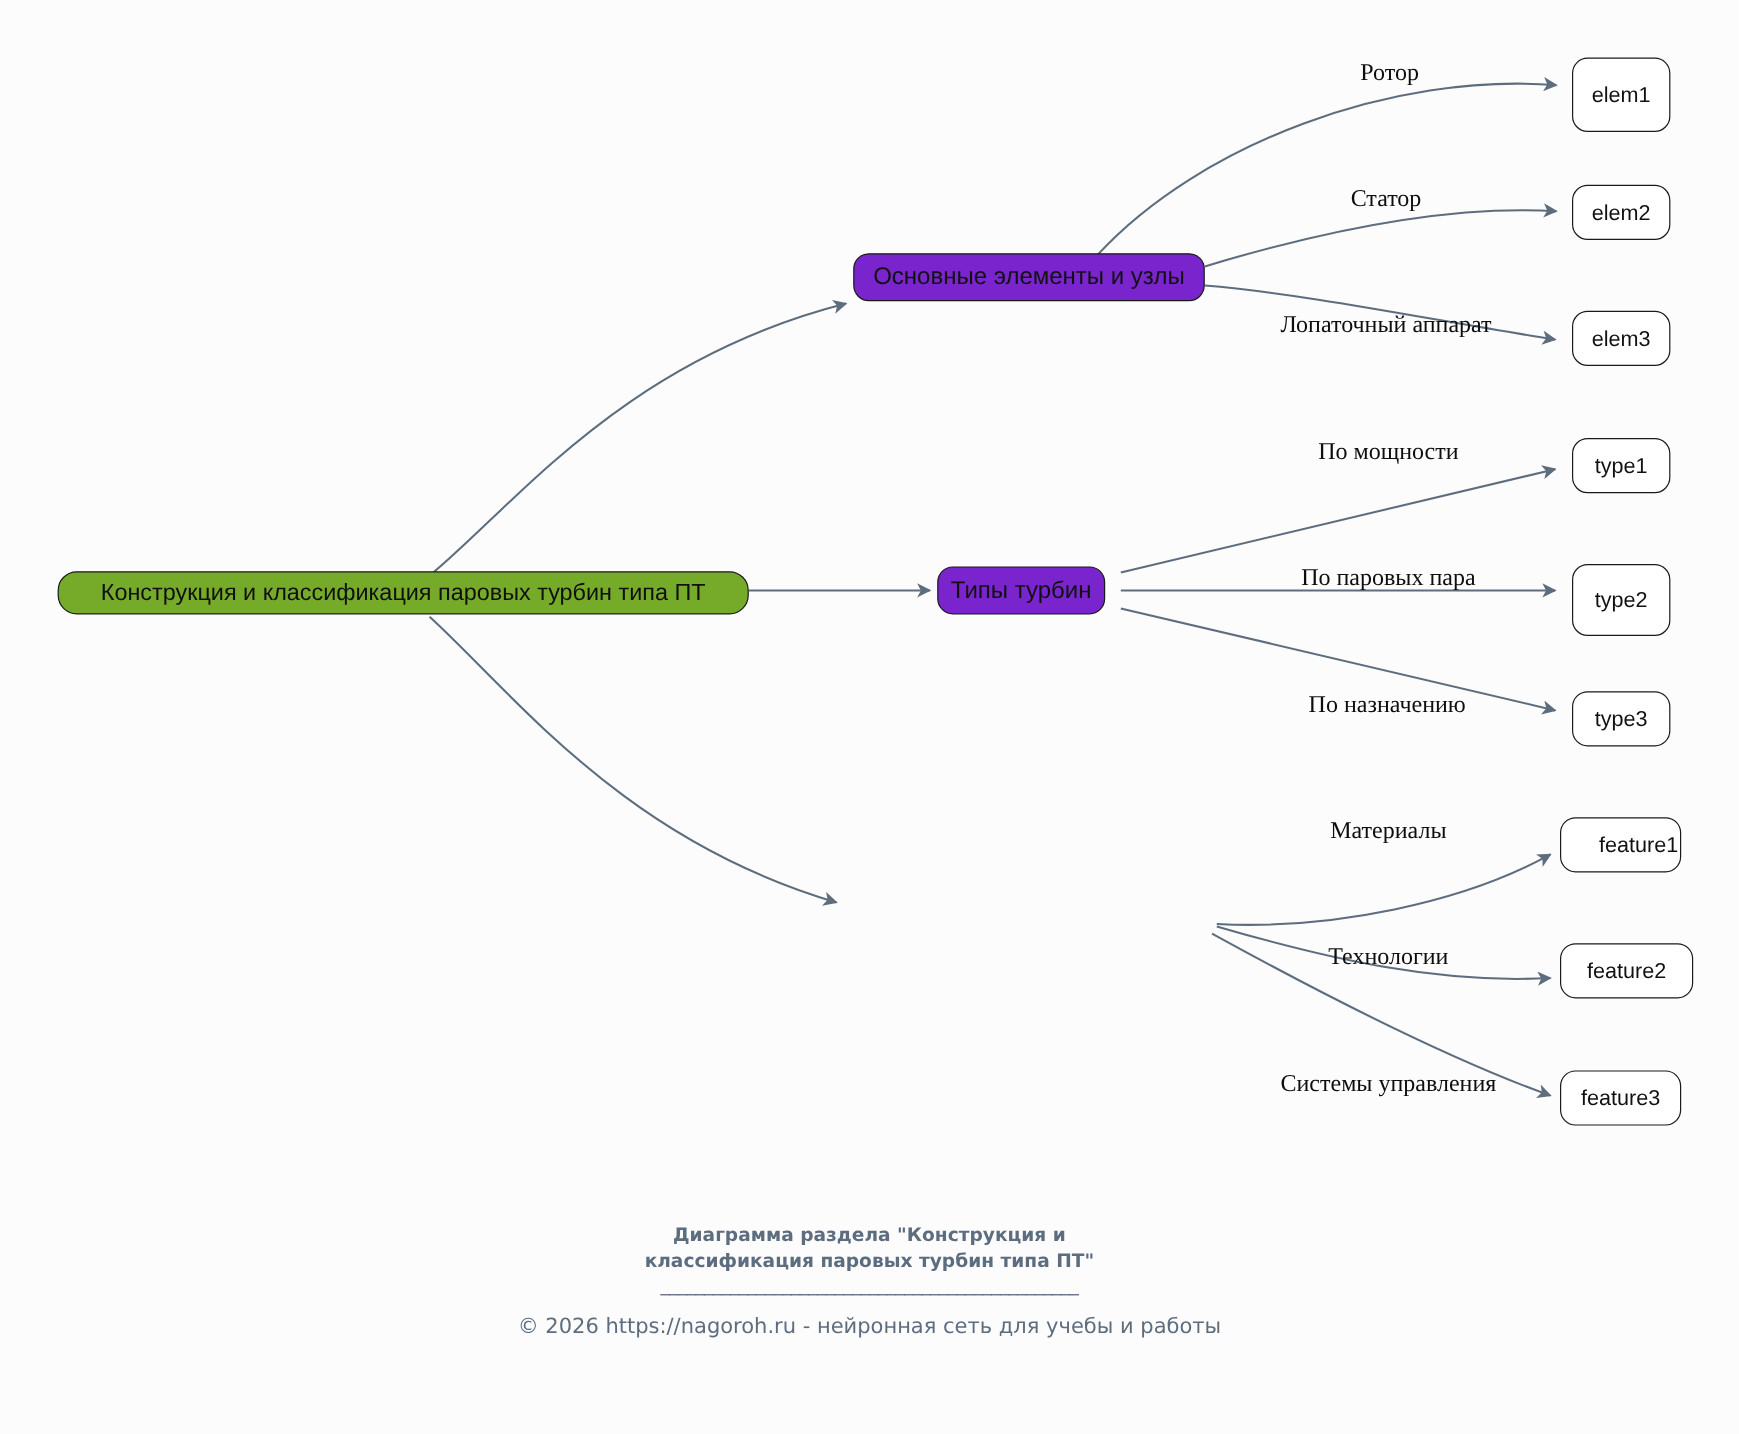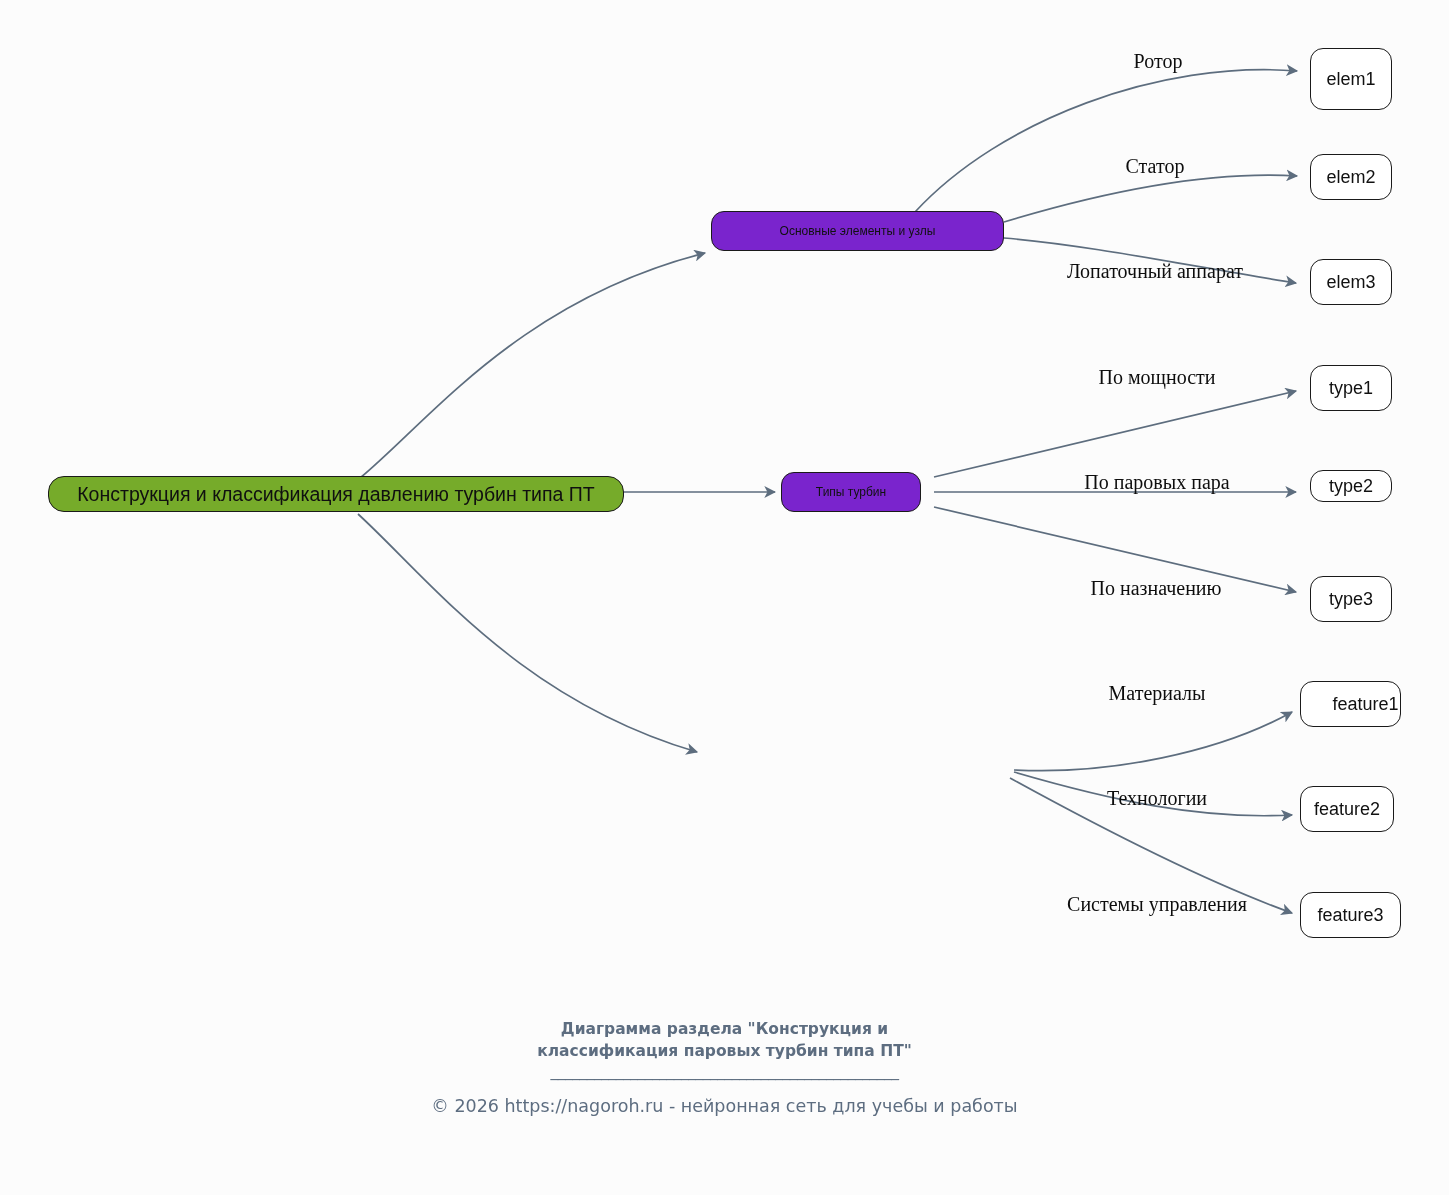--- a/index.html
+++ b/index.html
@@ -37,21 +37,21 @@
   }
   .node-root {
     background: #76ab2a;
     color: #101010;
     font-size: 19.5px;
     border-radius: 16px;
   }
   .node-branch {
     background: #7a24cd;
     color: #111111;
-    font-size: 12px;
+    font-size: 20px;
     border-radius: 13px;
   }
   .node-leaf {
     background: #ffffff;
     color: #111111;
     font-size: 18px;
     border-radius: 13px;
   }
   .edge-label {
     position: absolute;
@@ -117,21 +117,21 @@
       <path d="M 934 492 L 1296 492"></path>
       <path d="M 934 507 L 1296 592"></path>
 
       <path d="M 1014 770 C 1110 775 1220 752 1292 712"></path>
       <path d="M 1014 772 C 1110 800 1200 820 1292 815"></path>
       <path d="M 1010 778 C 1090 822 1200 880 1292 913"></path>
     </g>
   </svg>
 
   <div class="node node-root" style="left:48px; top:476px; width:576px; height:36px;">
-    <span>Конструкция и классификация давлению турбин типа ПТ</span>
+    <span>Конструкция и классификация паровых турбин типа ПТ</span>
   </div>
 
   <div class="node node-branch" style="left:711px; top:211px; width:293px; height:40px;">
     <span>Основные элементы и узлы</span>
   </div>
 
   <div class="node node-branch" style="left:781px; top:472px; width:140px; height:40px;">
     <span>Типы турбин</span>
   </div>
 
@@ -142,31 +142,31 @@
   <div class="node node-leaf" style="left:1310px; top:154px; width:82px; height:46px;">
     <span>elem2</span>
   </div>
   <div class="node node-leaf" style="left:1310px; top:259px; width:82px; height:46px;">
     <span>elem3</span>
   </div>
 
   <div class="node node-leaf" style="left:1310px; top:365px; width:82px; height:46px;">
     <span>type1</span>
   </div>
-  <div class="node node-leaf" style="left:1310px; top:470px; width:82px; height:32px;">
+  <div class="node node-leaf" style="left:1310px; top:470px; width:82px; height:60px;">
     <span>type2</span>
   </div>
   <div class="node node-leaf" style="left:1310px; top:576px; width:82px; height:46px;">
     <span>type3</span>
   </div>
 
   <div class="node node-leaf" style="left:1300px; top:681px; width:101px; height:46px;padding-left:30px;">
     <span>feature1</span>
   </div>
-  <div class="node node-leaf" style="left:1300px; top:786px; width:94px; height:46px;">
+  <div class="node node-leaf" style="left:1300px; top:786px; width:111px; height:46px;">
     <span>feature2</span>
   </div>
   <div class="node node-leaf" style="left:1300px; top:892px; width:101px; height:46px;">
     <span>feature3</span>
   </div>
 
   <div class="edge-label" style="left:1158px; top:61px;">Ротор</div>
   <div class="edge-label" style="left:1155px; top:166px;">Статор</div>
   <div class="edge-label" style="left:1155px; top:271px;">Лопаточный аппарат</div>
 

